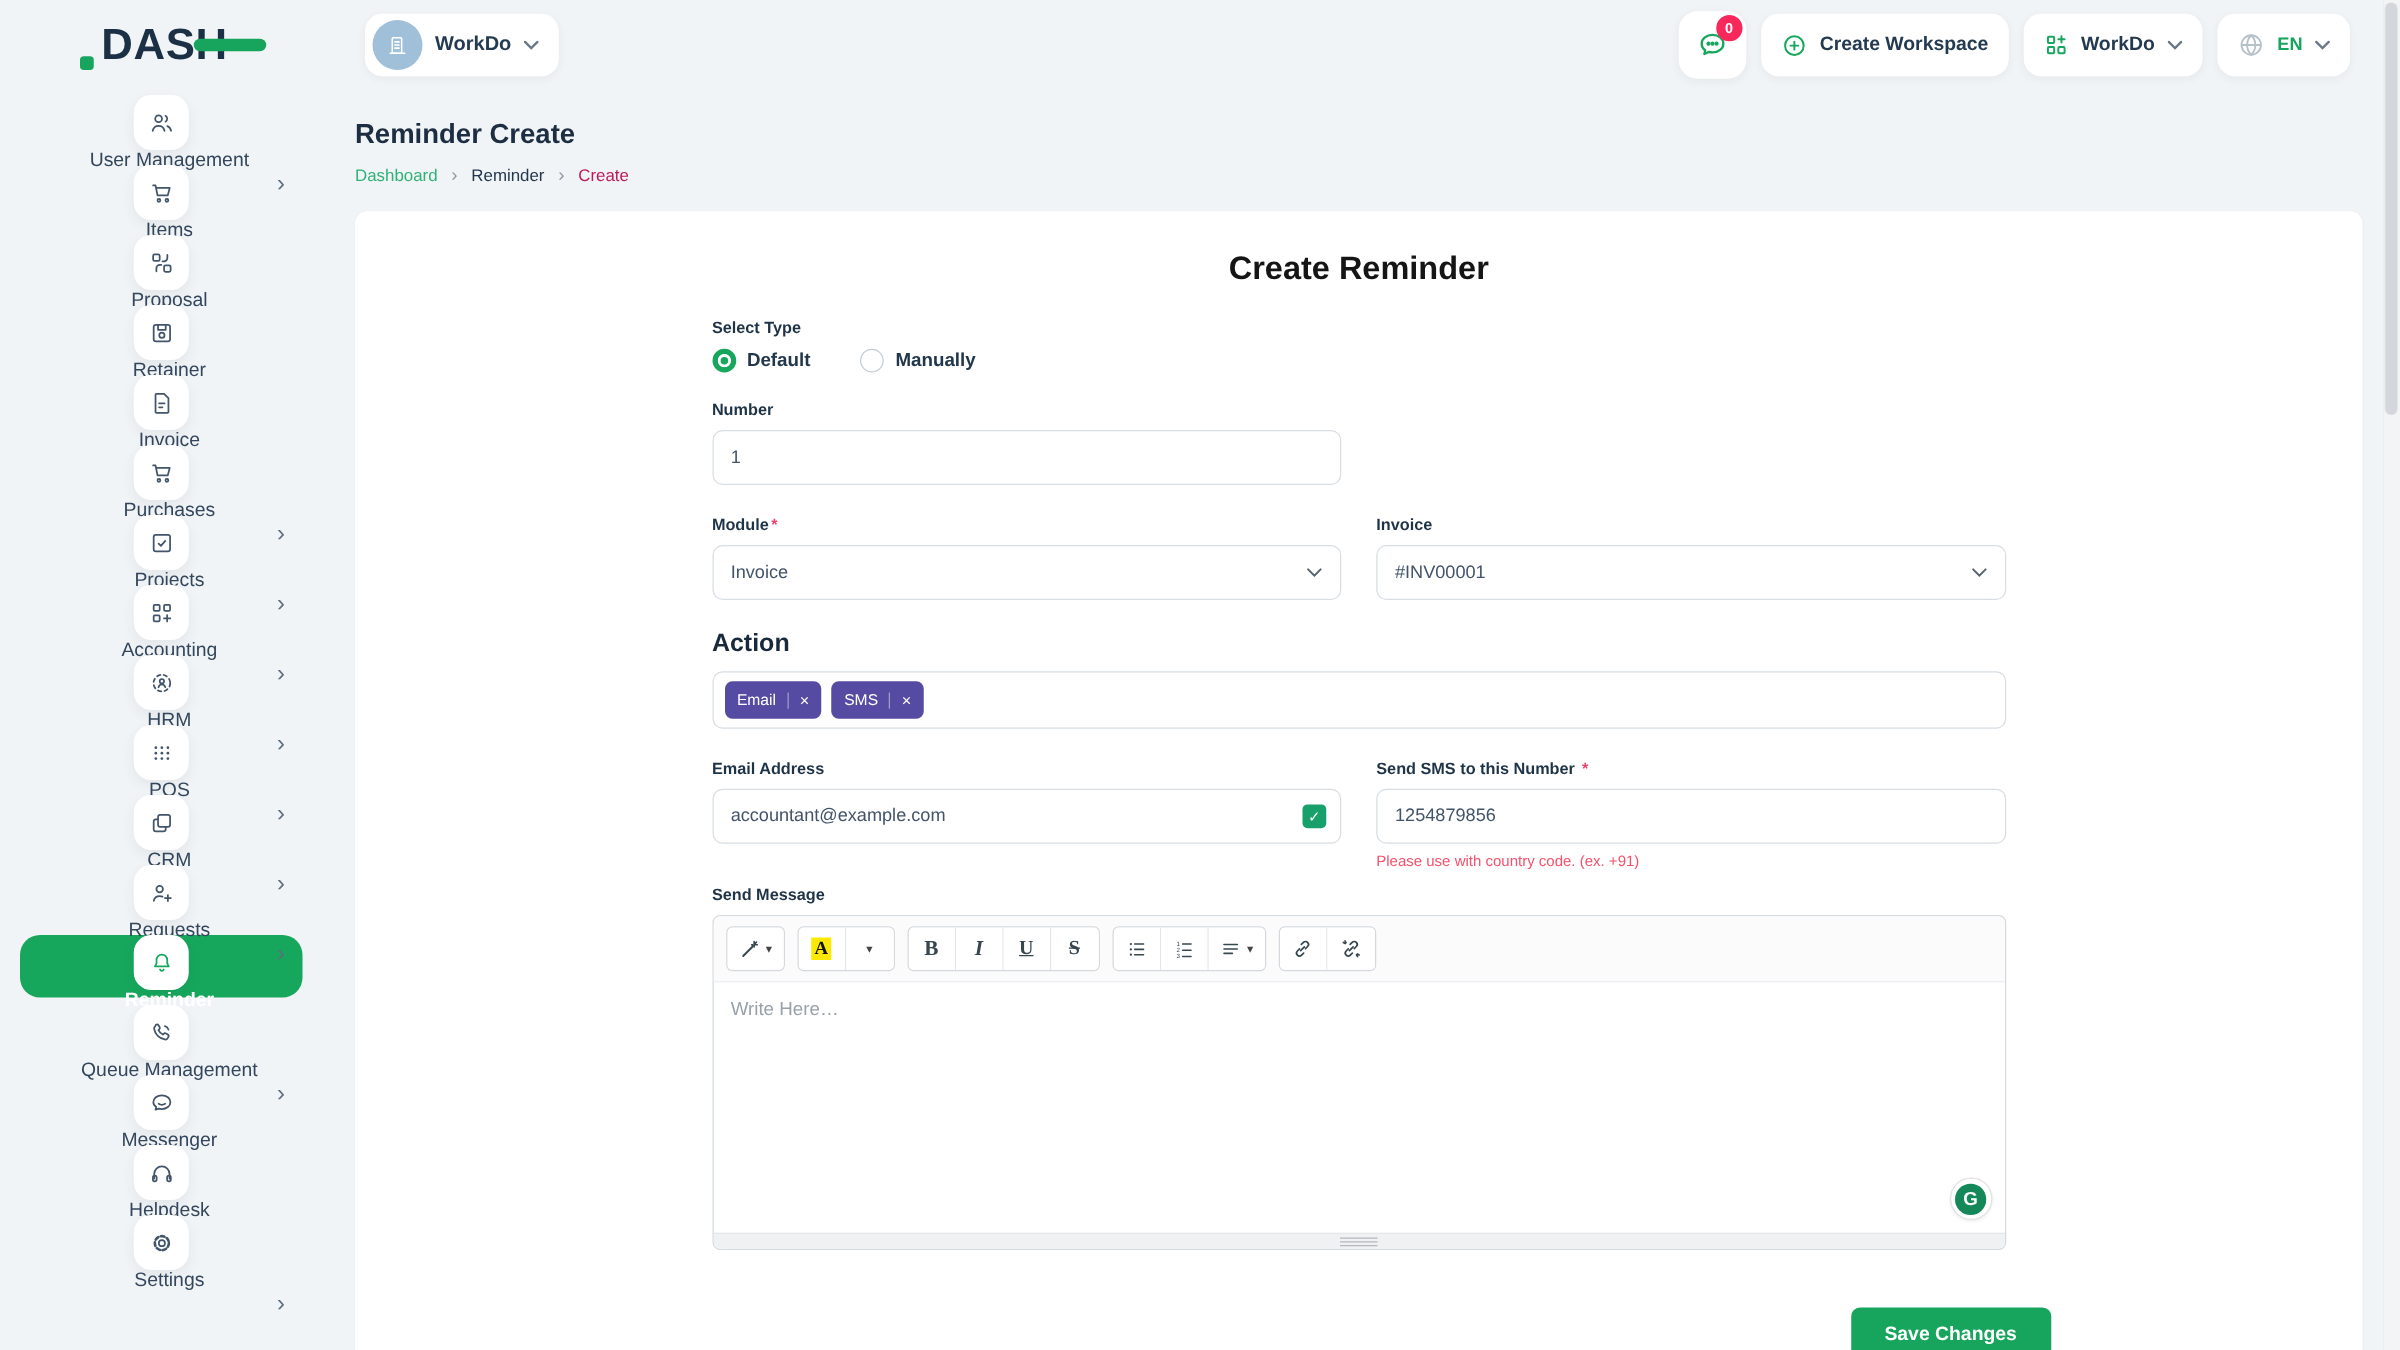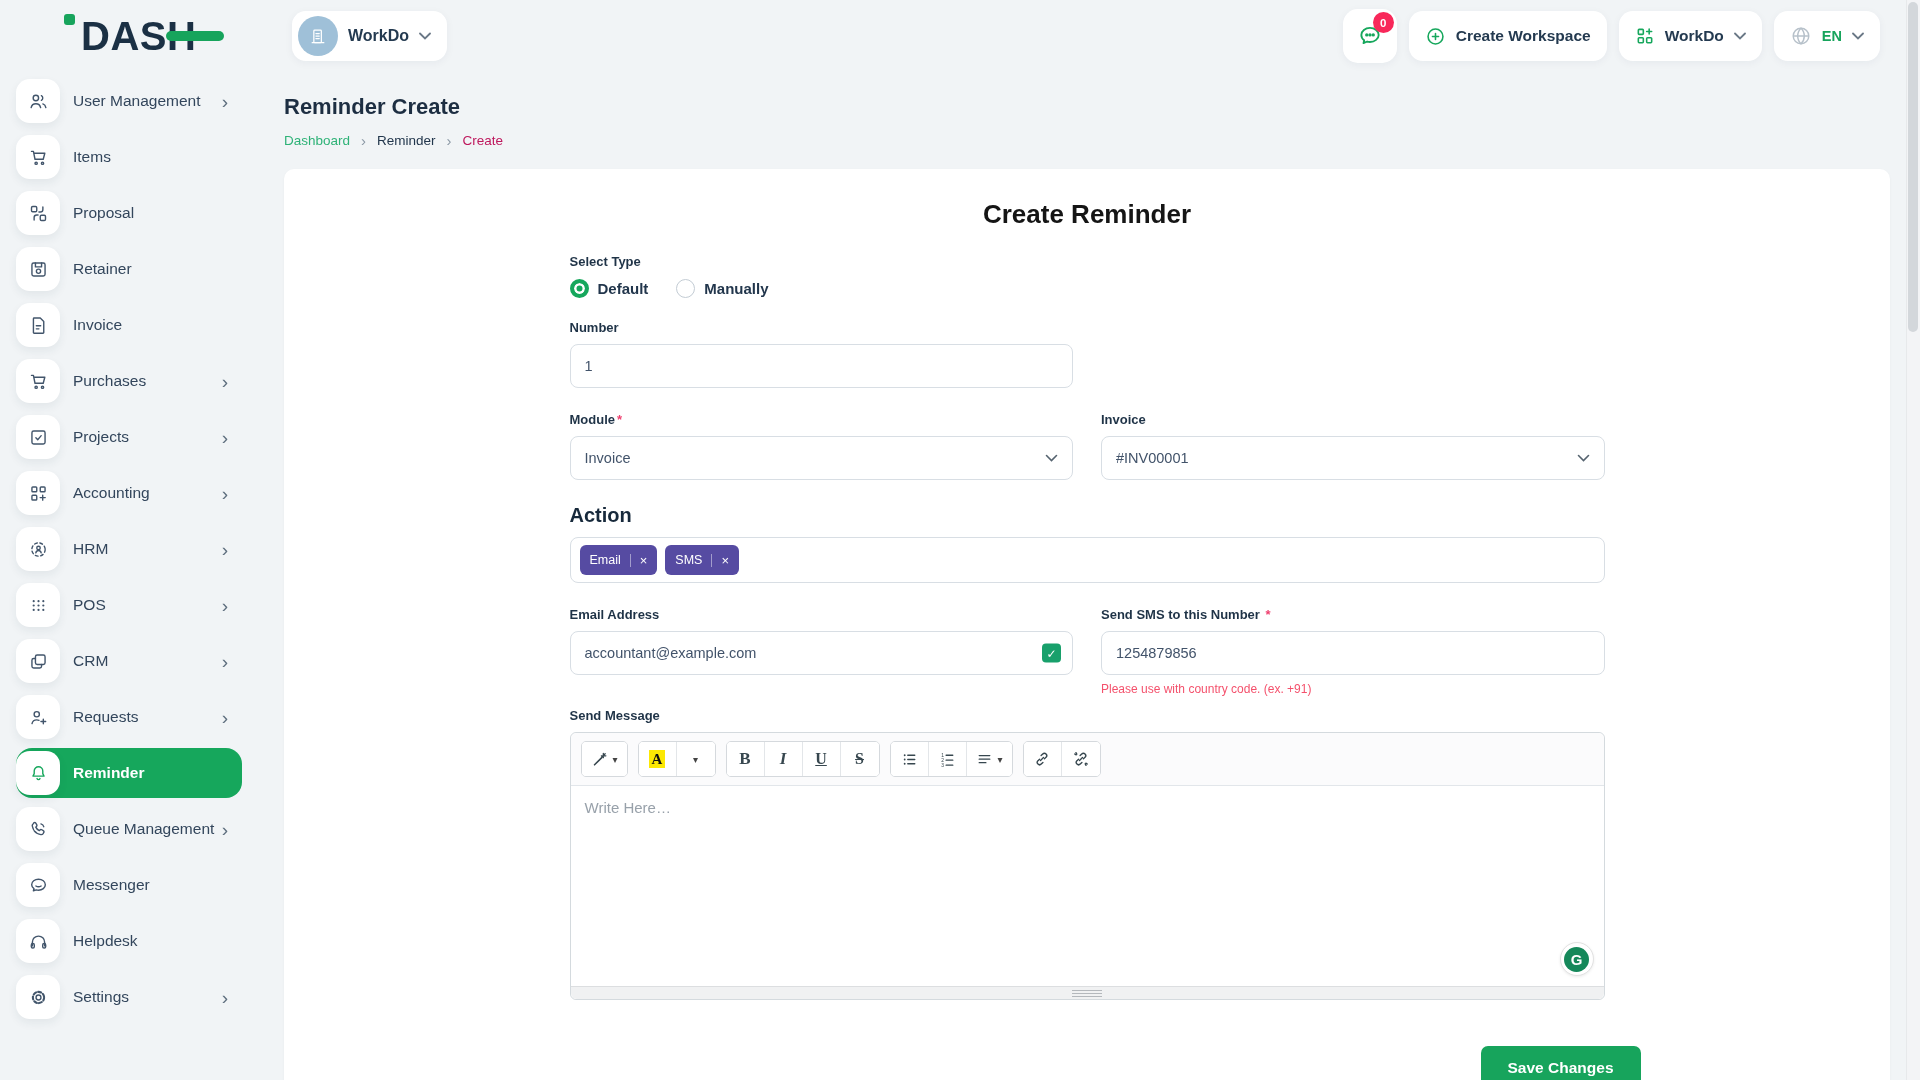--- a/index.html
+++ b/index.html
@@ -8,22 +8,22 @@
     width:1920px; height:1080px; overflow:hidden;
     background:#f1f4f6;
     font-family:"Liberation Sans","DejaVu Sans",sans-serif;
     color:#22364c;
   }
   svg { display:block; }
 
   
   .topbar{ position:fixed; top:0; left:0; right:14px; height:72px;
     display:flex; align-items:center; padding:0 26px 0 64px; z-index:20; }
-  .logo{ display:flex; align-items:flex-start; width:228px; font-weight:800;
-    font-size:40px; color:#1b3044; letter-spacing:.5px; }
+  .logo{ display:flex; align-items:flex-end; width:228px; font-weight:800;
+    font-size:35px; color:#1b3044; letter-spacing:.5px; }
   .logo .dot{ width:11px; height:11px; background:#17a45c; border-radius:3px; margin-right:6px; }
   .logo .hwrap{ position:relative; display:inline-block; }
   .logo .hwrap::after{ content:""; position:absolute; left:-1px; top:calc(50% - 5px);
     width:58px; height:10px; background:#17a45c; border-radius:6px; }
   .pill{ background:#fff; border-radius:14px; height:50px; display:flex; align-items:center;
     gap:10px; padding:0 16px; box-shadow:0 2px 8px rgba(25,45,70,.05); }
   .ws-pill{ padding:0 16px 0 6px; }
   .avatar{ width:40px; height:40px; border-radius:50%; background:#9fc0d8;
     display:grid; place-items:center; }
   .pill .ptext{ font-size:16px; font-weight:600; color:#243a50; }
@@ -31,21 +31,21 @@
   .chat-pill{ position:relative; width:54px; height:54px; border-radius:15px; background:#fff;
     display:grid; place-items:center; box-shadow:0 2px 8px rgba(25,45,70,.05); }
   .badge{ position:absolute; top:3px; right:3px; width:21px; height:21px; border-radius:50%;
     background:#f8285a; color:#fff; font-size:11.5px; font-weight:700;
     display:grid; place-items:center; }
   .lang-en{ color:#17a45c; font-weight:700; font-size:14.5px; }
 
   
   .sidebar{ position:fixed; top:72px; left:0; bottom:0; width:258px; padding:4px 0 0 16px; }
   .sitem{ width:226px; height:50px; display:flex; align-items:center; margin-bottom:6px;
-    border-radius:16px; cursor:pointer; }
+    border-radius:16px; cursor:pointer;flex-direction:column; }
   .tile{ width:44px; height:44px; border-radius:14px; background:#fff; flex:0 0 44px;
     box-shadow:0 4px 10px rgba(30,50,70,.07); display:grid; place-items:center; }
   .tile svg{ width:21px; height:21px; stroke:#42556b; fill:none; stroke-width:1.6;
     stroke-linecap:round; stroke-linejoin:round; }
   .slabel{ margin-left:13px; font-size:15.5px; font-weight:500; color:#33465c; }
   .schev{ margin-left:auto; margin-right:14px; color:#5e6e7e; font-size:19px; line-height:1; }
   .sitem.active{ background:#16a75c; }
   .sitem.active .slabel{ color:#fff; font-weight:700; }
   .sitem.active .tile svg{ stroke:#16a75c; }
 
@@ -58,21 +58,21 @@
   .crumb-mid{ color:#22364c; }
   .crumb-cur{ color:#be185d; }
 
   .card{ margin-top:20px; width:1606px; background:#fff; border-radius:10px;
     box-shadow:0 1px 3px rgba(10,30,50,.04); padding:30px 0 80px; }
   .formwrap{ width:1035px; margin:0 auto; }
   h2.form-title{ margin:0 0 24px; text-align:center; font-size:26px; font-weight:700; color:#151515; }
 
   .flabel{ font-size:13px; font-weight:600; color:#1f3347; margin-bottom:9px; display:block; }
   .req{ color:#ef3f6e; margin-left:2px; }
-  .radio-row{ display:flex; gap:28px; margin:0 0 22px; }
+  .radio-row{ display:flex; gap:40px; margin:0 0 22px; }
   .radio-opt{ display:flex; align-items:center; gap:9px; cursor:pointer; }
   .radio{ width:19px; height:19px; border-radius:50%; }
   .radio.on{ background:#16a75c; border:4px solid #16a75c; box-shadow:inset 0 0 0 2.5px #fff; }
   .radio.off{ background:#fff; border:1.5px solid #c3ccd4; }
   .radio-lbl{ font-size:15px; font-weight:600; color:#22364c; }
 
   .row2{ display:grid; grid-template-columns:1fr 1fr; gap:28px; margin-bottom:24px; }
   .input{ width:100%; height:44px; border:1px solid #d8dee4; border-radius:8px; background:#fff;
     padding:0 14px; font-size:14.5px; color:#42536a; outline:none;
     font-family:"Liberation Sans","DejaVu Sans",sans-serif; }

